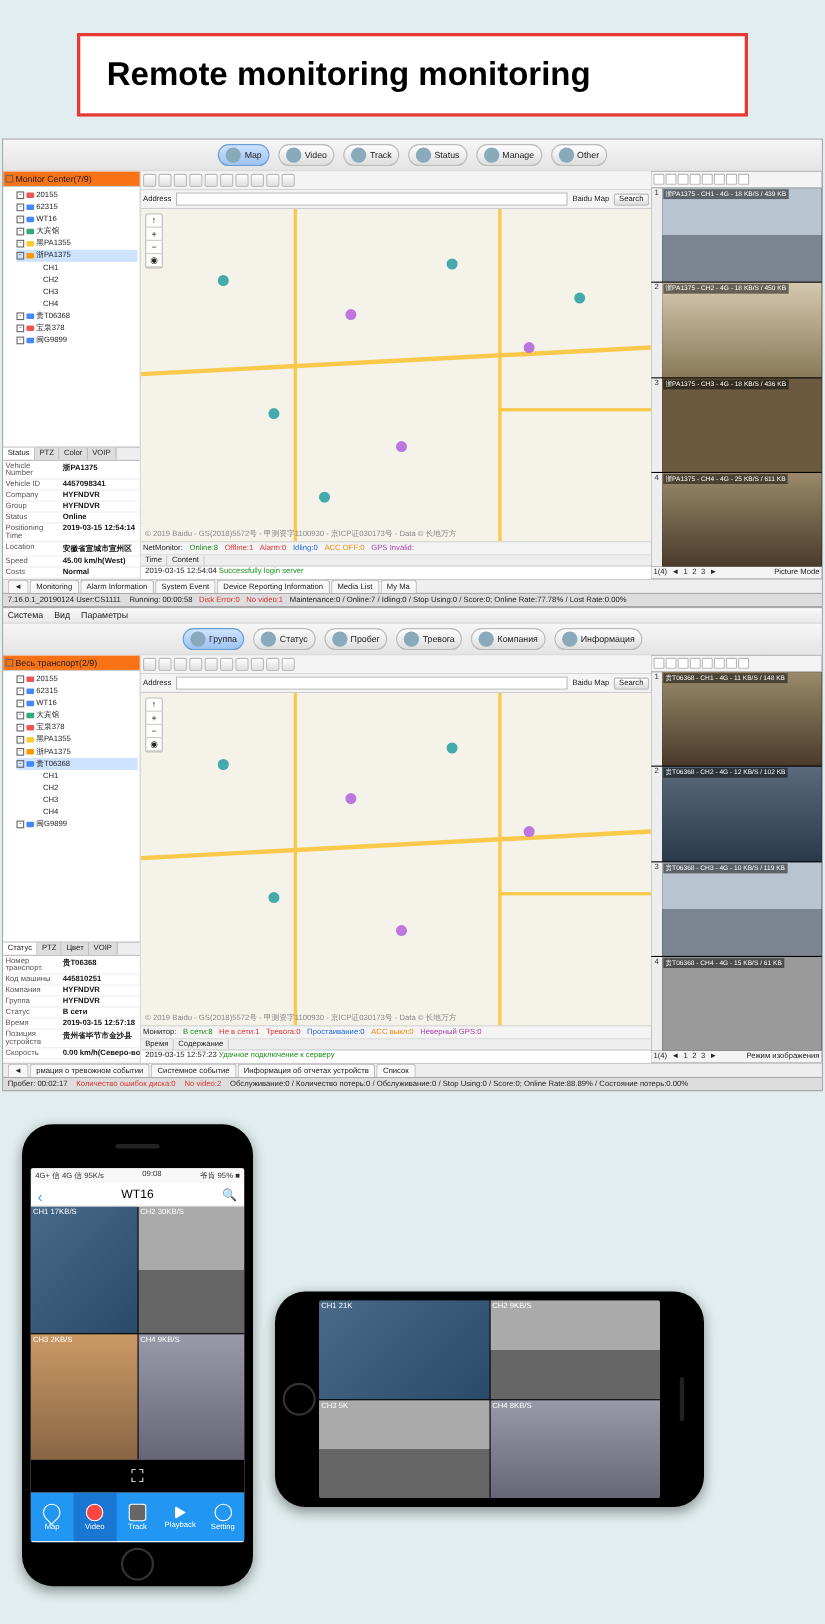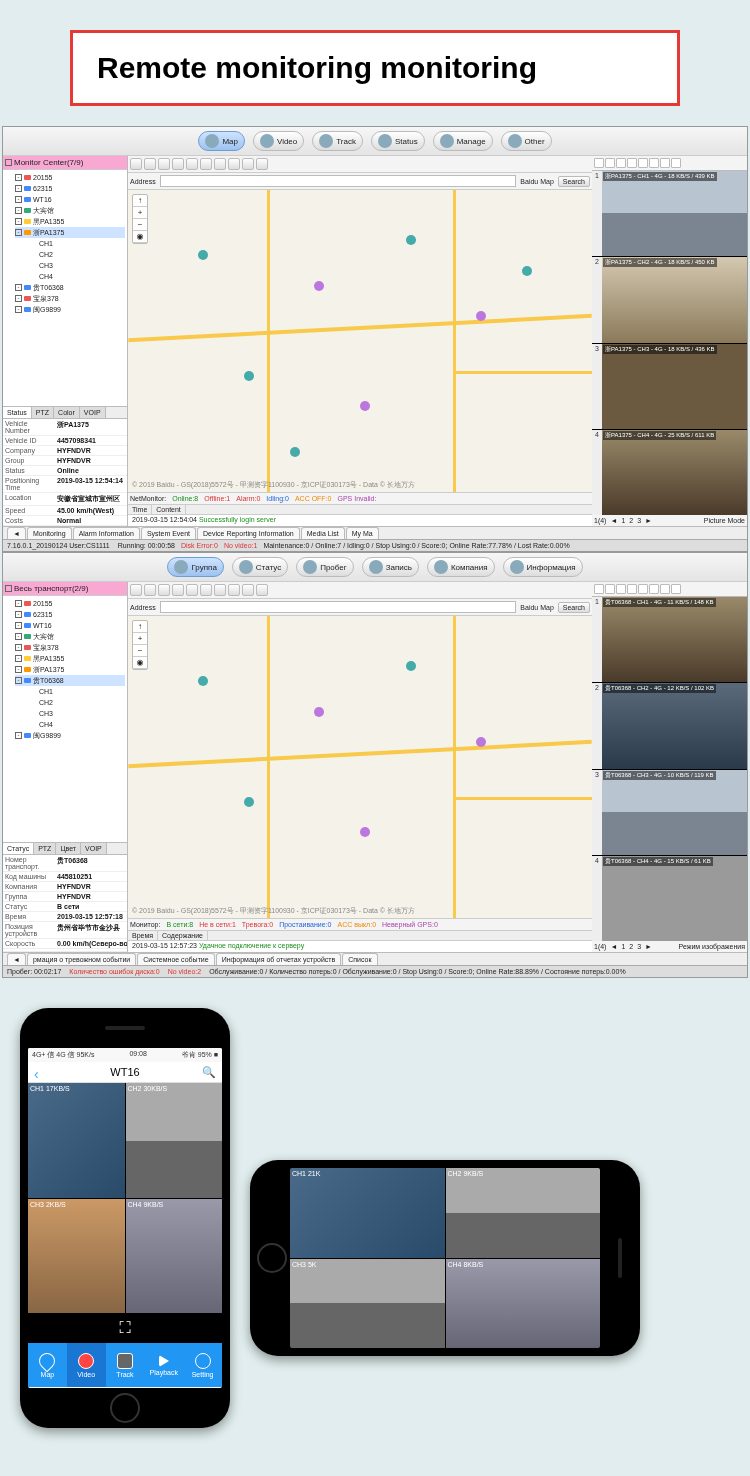--- a/index.html
+++ b/index.html
@@ -14,21 +14,21 @@
 .mbtn .ico{width:14px;height:14px;border-radius:50%;background:#8ab;display:inline-block}
 .mbtn.active{background:linear-gradient(#cfe3ff,#9dc2f0);border-color:#6a9fd4}
 .cols{display:flex;height:370px}
 .left{width:125px;display:flex;flex-direction:column;border-right:1px solid #bbb;background:#fff}
 .tree{flex:1;overflow:hidden;padding:2px;font-size:7px;line-height:11px}
 .tree .node{white-space:nowrap;display:flex;align-items:center;gap:2px}
 .tree .sq{width:7px;height:7px;border:1px solid #666;display:inline-block;text-align:center;line-height:5px;font-size:6px}
 .tree .ind1{margin-left:10px}.tree .ind2{margin-left:20px}
 .tree .car{width:7px;height:5px;background:#3a7;border-radius:1px}
 .tree .car.b{background:#48f}.tree .car.r{background:#e55}.tree .car.o{background:#f90}.tree .car.y{background:#fc3}
-.treehdr{background:#f9a8d4;border-bottom:1px solid #ccc;padding:2px;display:flex;align-items:center;gap:2px}
+.treehdr{background:#f97316;border-bottom:1px solid #ccc;padding:2px;display:flex;align-items:center;gap:2px}
 .treehdr .sq{width:7px;height:7px;border:1px solid #666}
 .infotabs{display:flex;background:#eee;border-top:1px solid #bbb;font-size:7px}
 .infotabs span{padding:2px 4px;border-right:1px solid #bbb;background:#ddd}
 .infotabs span.active{background:#fff}
 .info{background:#fff;border-top:1px solid #bbb;font-size:7px}
 .info .row{display:flex;border-bottom:1px solid #eee}
 .info .lbl{width:52px;padding:1px 2px;color:#555}
 .info .val{flex:1;padding:1px 2px;font-weight:700;color:#111;overflow:hidden;white-space:nowrap}
 .center{flex:1;display:flex;flex-direction:column;background:#fff}
 .tbar{background:#f4f4f4;border-bottom:1px solid #ccc;padding:2px;display:flex;gap:2px}
@@ -373,36 +373,41 @@
       <span id="bstat1" style="display:flex;gap:6px">
         <span class="undefined">Running: 00:00:58</span>
         <span class="red">Disk Error:0</span>
         <span class="red">No video:1</span>
         <span class="undefined">Maintenance:0 / Online:7 / Idling:0 / Stop Using:0 / Score:0; Online Rate:77.78% / Lost Rate:0.00%</span>
       </span>
     </div>
 </div>
 
 <div class="app" style="margin-top:0">
+  <div class="menubar" id="menu2">
+      <span>Система</span>
+      <span>Вид</span>
+      <span>Параметры</span>
+    </div>
   <div class="mainbtns" id="mbtn2">
       <div class="mbtn active">
         <span class="ico"></span>
         <span>Группа</span>
       </div>
       <div class="mbtn">
         <span class="ico"></span>
         <span>Статус</span>
       </div>
       <div class="mbtn">
         <span class="ico"></span>
         <span>Пробег</span>
       </div>
       <div class="mbtn">
         <span class="ico"></span>
-        <span>Запись</span>
+        <span>Тревога</span>
       </div>
       <div class="mbtn">
         <span class="ico"></span>
         <span>Компания</span>
       </div>
       <div class="mbtn">
         <span class="ico"></span>
         <span>Информация</span>
       </div>
     </div>

